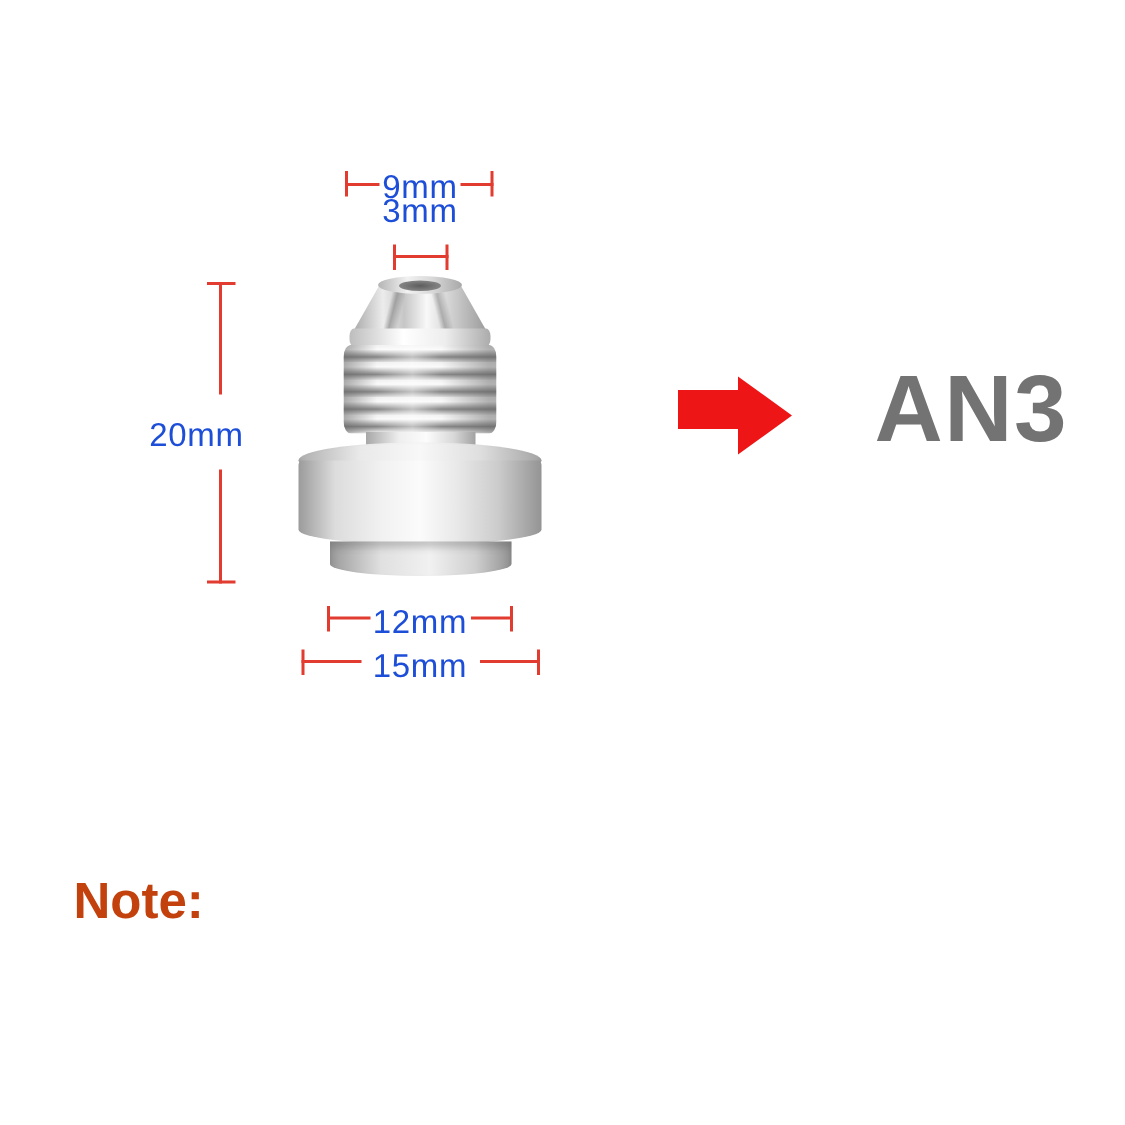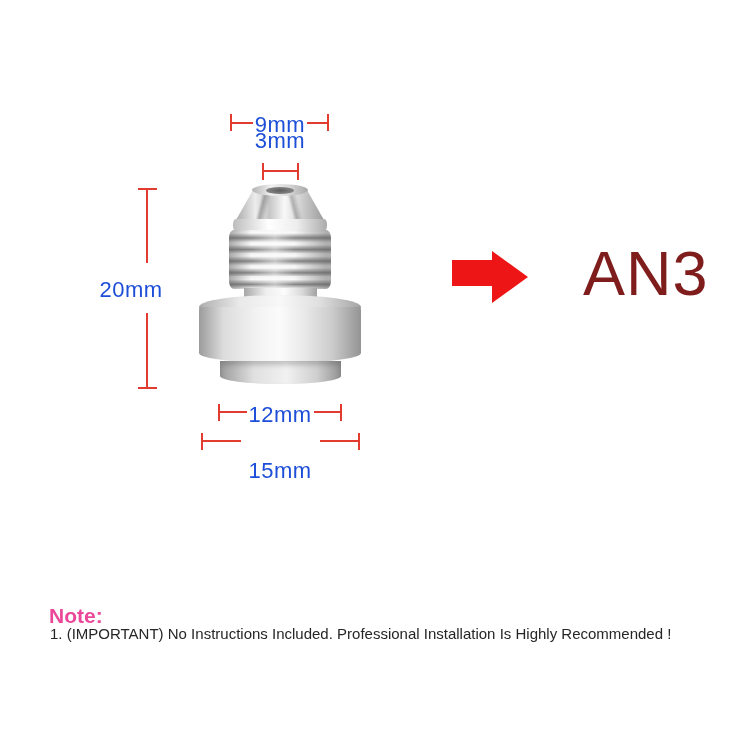--- a/index.html
+++ b/index.html
@@ -39,25 +39,25 @@
         box-shadow:inset 0 -2px 3px rgba(120,120,120,.35);}
   .base-body{left:199px;top:307px;width:162px;height:56px;
         border-radius:3px 3px 50% 50%/3px 3px 10px 10px;
         background:linear-gradient(90deg,#9b9b9b,#dcdcdc 15%,#f2f2f2 35%,#fbfbfb 50%,#e9e9e9 65%,#cccccc 82%,#949494);}
   .base-step{left:220px;top:361px;width:121px;height:23px;
         border-radius:0 0 50% 50%/0 0 8px 8px;
         box-shadow:inset 0 4px 5px rgba(60,60,60,.25);
         background:linear-gradient(90deg,#9a9a9a,#e0e0e0 28%,#f1f1f1 55%,#cfcfcf 80%,#929292);}
   
   .arrow-svg{position:absolute;left:450px;top:250px;}
-  .size-label{position:absolute;left:583px;top:242px;font-size:63px;font-weight:normal;
-        color:#7f1d1d;letter-spacing:1px;line-height:1;}
+  .size-label{position:absolute;left:583px;top:242px;font-size:63px;font-weight:bold;
+        color:#737373;letter-spacing:1px;line-height:1;}
   
-  .note-heading{position:absolute;left:49px;top:604px;color:#ec4899;
-        font-size:21px;font-weight:bold;}
+  .note-heading{position:absolute;left:49px;top:582px;color:#c2410c;
+        font-size:34px;font-weight:bold;}
   .note-list{position:absolute;left:50px;top:623px;width:692px;color:#262626;
         font-size:15px;line-height:22.3px;}
   .note-item{margin:0;padding:0;}
 </style>
 </head>
 <body>
 
 <div class="canvas">
 
   <div class="dim">
@@ -99,28 +99,27 @@
     <div class="tick-v" style="left:218px;top:404px;"></div>
     <div class="hline" style="left:218px;top:411px;width:29px;"></div>
     <div class="dim-label" style="left:230px;top:402px;width:100px;">12mm</div>
     <div class="hline" style="left:314px;top:411px;width:28px;"></div>
     <div class="tick-v" style="left:340px;top:404px;"></div>
   </div>
 
   <div class="dim">
     <div class="tick-v" style="left:201px;top:433px;"></div>
     <div class="hline" style="left:201px;top:440px;width:40px;"></div>
-    <div class="dim-label" style="left:230px;top:431px;width:100px;margin-top:27px;">15mm</div>
+    <div class="dim-label" style="left:230px;top:431px;width:100px;">15mm</div>
     <div class="hline" style="left:320px;top:440px;width:40px;"></div>
     <div class="tick-v" style="left:358px;top:433px;"></div>
   </div>
 
   <svg class="arrow-svg" width="80" height="54" viewBox="0 0 80 54">
     <polygon points="2,10 42,10 42,1 78,27 42,53 42,36 2,36" fill="#ed1515"></polygon>
   </svg>
   <div class="size-label">AN3</div>
 
   <div class="note-heading">Note:</div>
   <div class="note-list">
-    <div class="note-item">1. (IMPORTANT) No Instructions Included. Professional Installation Is Highly Recommended !</div>
   </div>
 
 </div>
 
 </body></html>

